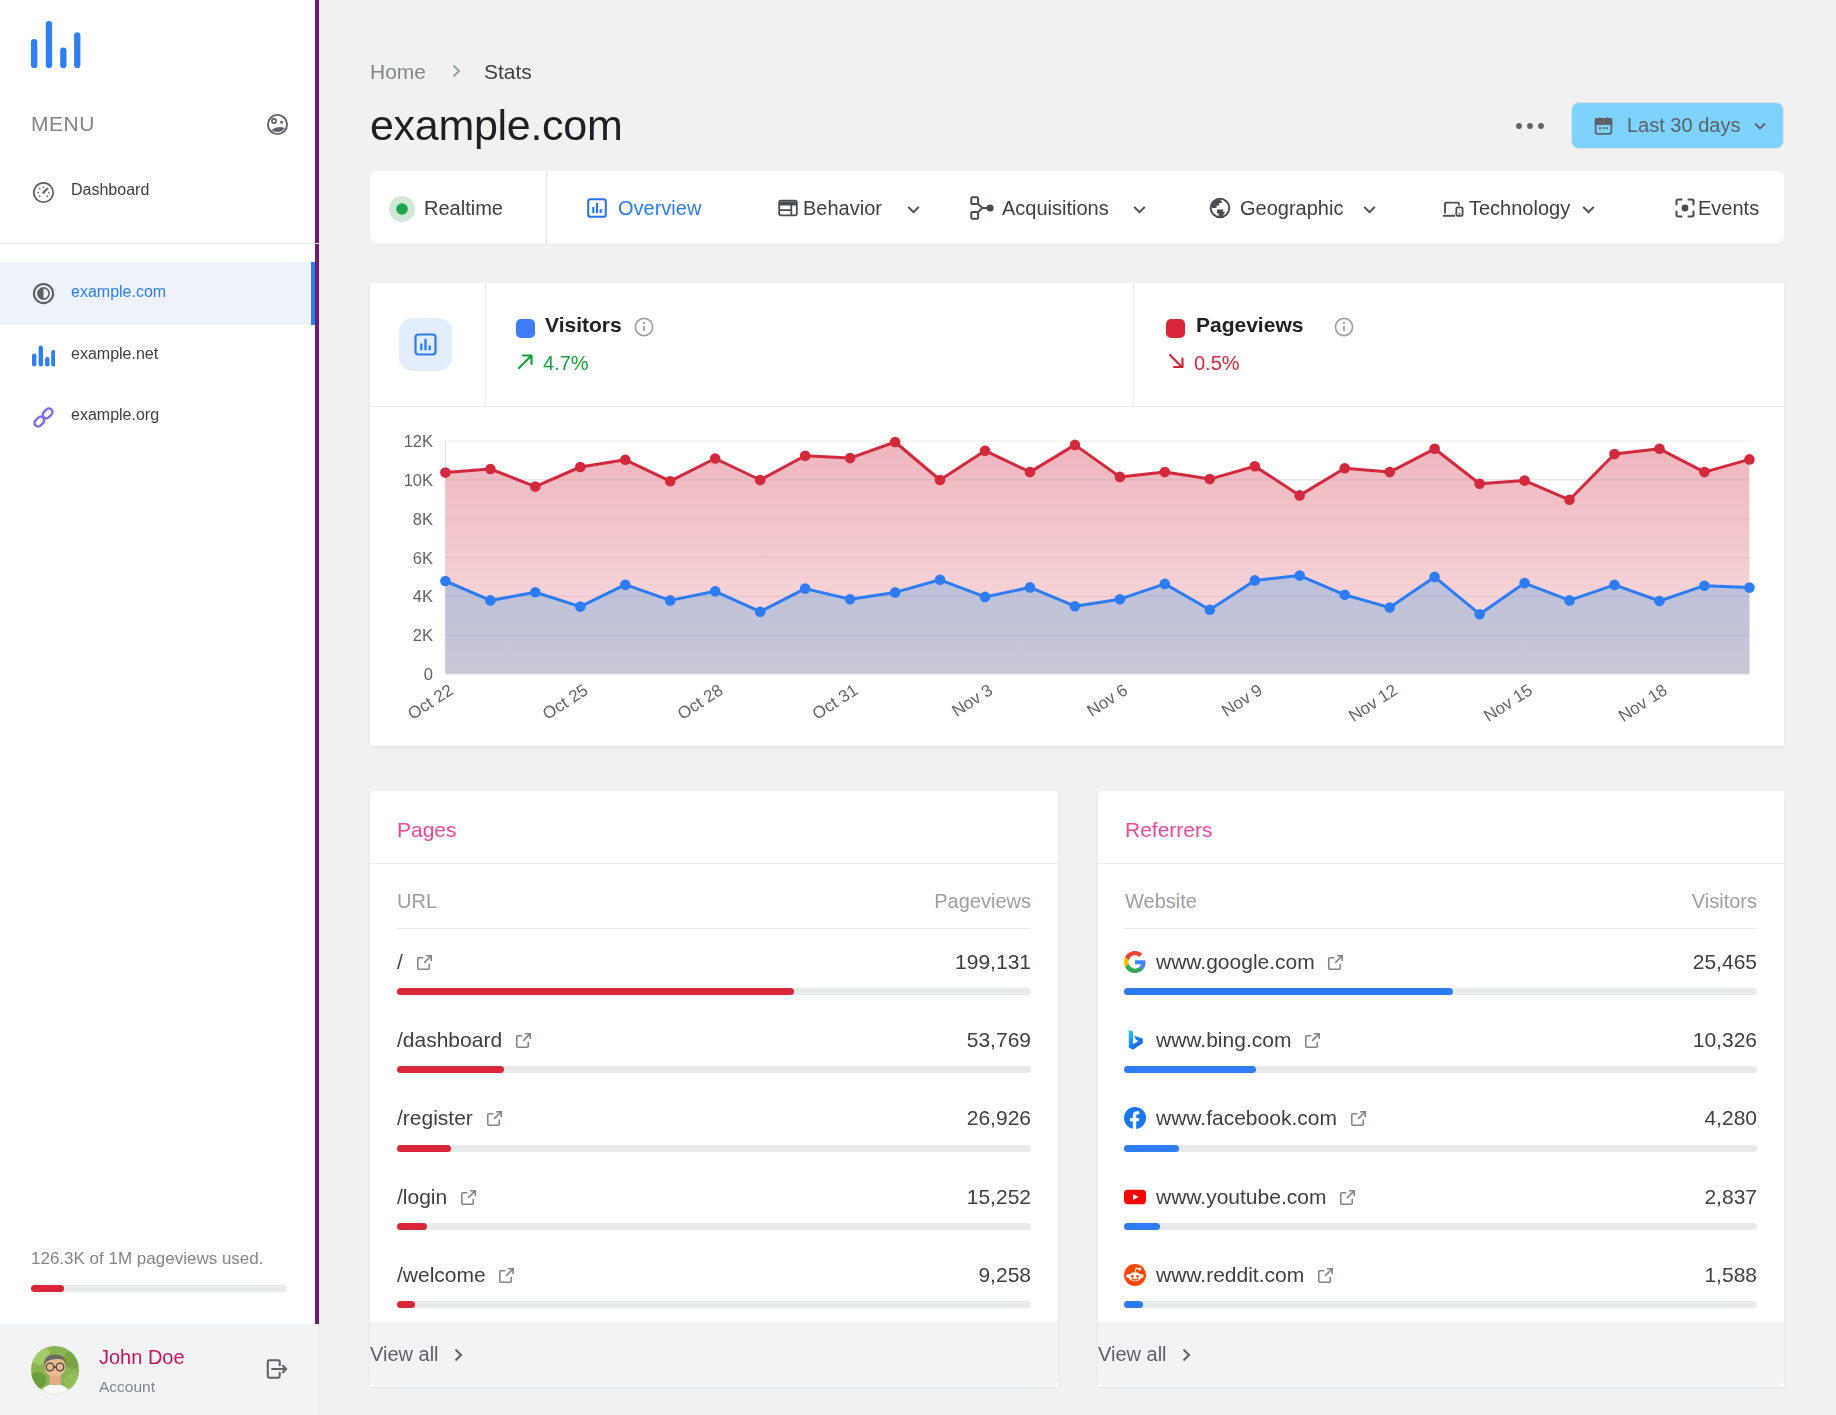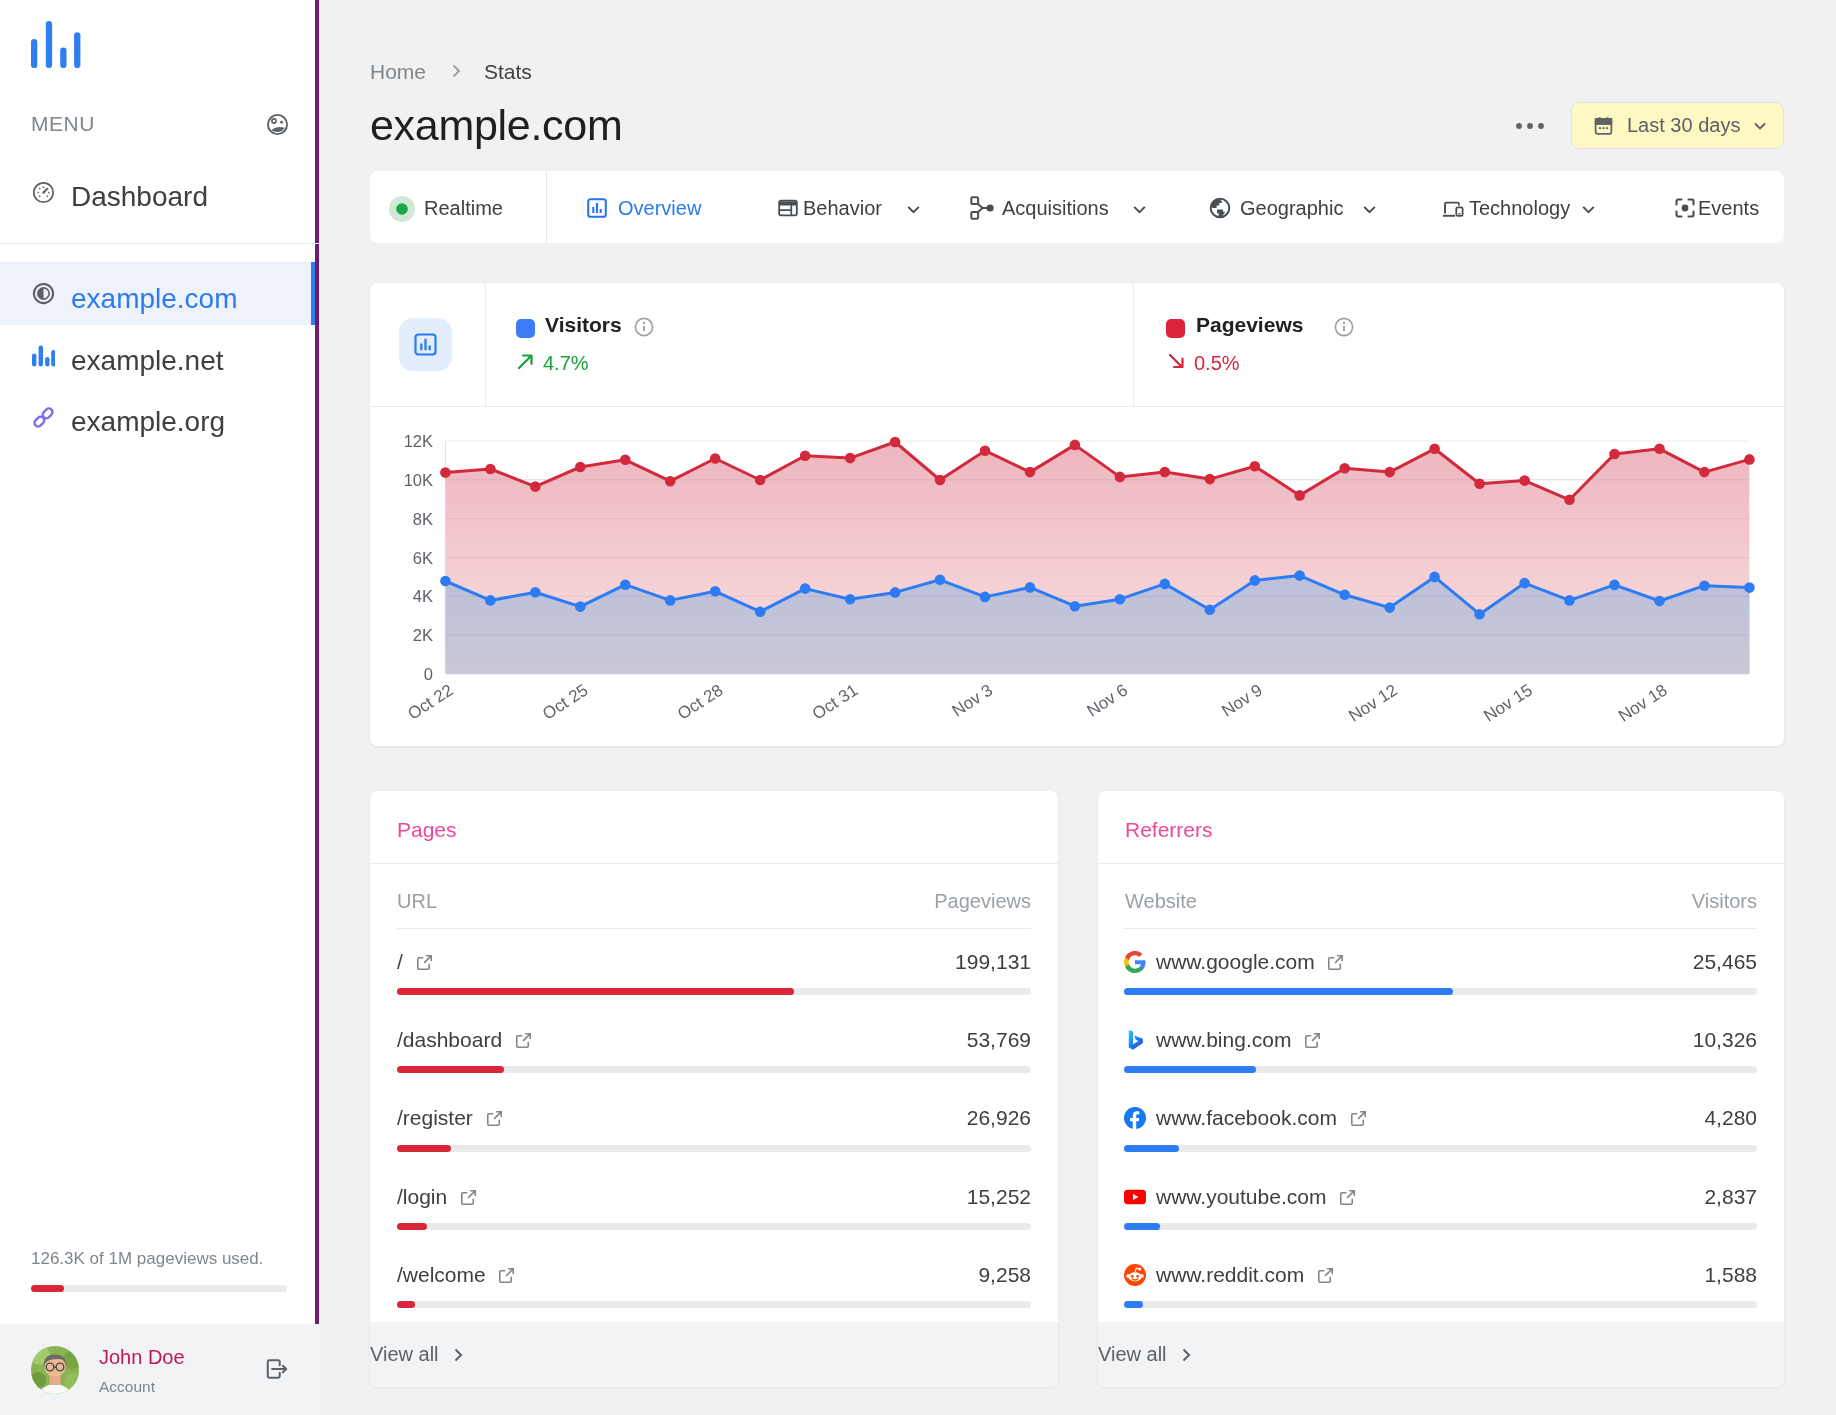--- a/index.html
+++ b/index.html
@@ -1,32 +1,32 @@
 <!DOCTYPE html>
 <html><head>
 <meta charset="utf-8">
 <style>
 *{margin:0;padding:0;box-sizing:border-box}
 html,body{width:1836px;height:1415px}
 body{position:relative;background:#f1f1f2;font-family:"Liberation Sans",sans-serif;overflow:hidden;color:#3c4043}
 .abs{position:absolute}
-.card{position:absolute;background:#fff;border-radius:8px;box-shadow:0 1px 3px rgba(60,64,67,.07)}
+.card{position:absolute;background:#fff;border-radius:0;box-shadow:0 1px 3px rgba(60,64,67,.07)}
 
 #sidebar{position:absolute;left:0;top:0;width:319px;height:1415px;background:#fff;border-right:4px solid #701a75}
 #menu-label{position:absolute;left:31px;top:112px;font-size:21px;color:#7f868c;letter-spacing:.5px}
-.navtext{font-size:28px;color:#3c4043}
+.navtext{font-size:16px;color:#3c4043}
 #active-item{position:absolute;left:0;top:262px;width:315px;height:63px;background:#edf2fb;border-right:4px solid #2c7ef1}
 #usage{position:absolute;left:31px;top:1249px;font-size:17px;color:#7f868c}
 #ubar{position:absolute;left:31px;top:1285px;width:256px;height:7px;border-radius:4px;background:#e9eaeb}
 #ubar i{display:block;width:33px;height:7px;border-radius:4px;background:#d92638}
 #userarea{position:absolute;left:0;top:1324px;width:319px;height:91px;background:#f1f3f4}
 
 #crumb{position:absolute;left:370px;top:60px;font-size:21px;color:#7f868c}
 #title{position:absolute;left:370px;top:101px;font-size:43px;font-weight:400;color:#1d2023;letter-spacing:-.3px}
-#datebtn{position:absolute;left:1571px;top:102px;width:213px;height:47px;border:1px solid #e0e2e5;border-radius:8px;background:#fef9c3;display:flex;align-items:center;padding-left:21px}
+#datebtn{position:absolute;left:1571px;top:102px;width:213px;height:47px;border:1px solid #e0e2e5;border-radius:8px;background:#7dd3fc;display:flex;align-items:center;padding-left:21px}
 #datebtn span{font-size:20px;color:#5c6166;margin:0 12px 0 13px}
 
 #tabbar{position:absolute;left:370px;top:171px;width:1414px;height:72px;background:#fff;border-radius:8px}
 #tabbar>div{font-size:20px;color:#3c4043}
 
 .sq{width:19px;height:19px;border-radius:5px;display:inline-block}
 .statlabel{font-size:21px;font-weight:bold;color:#202124}
 .bignum{position:absolute;font-size:41px;font-weight:bold;color:#17191c;text-align:right;letter-spacing:-1px}
 .pct{font-size:20px}
 

